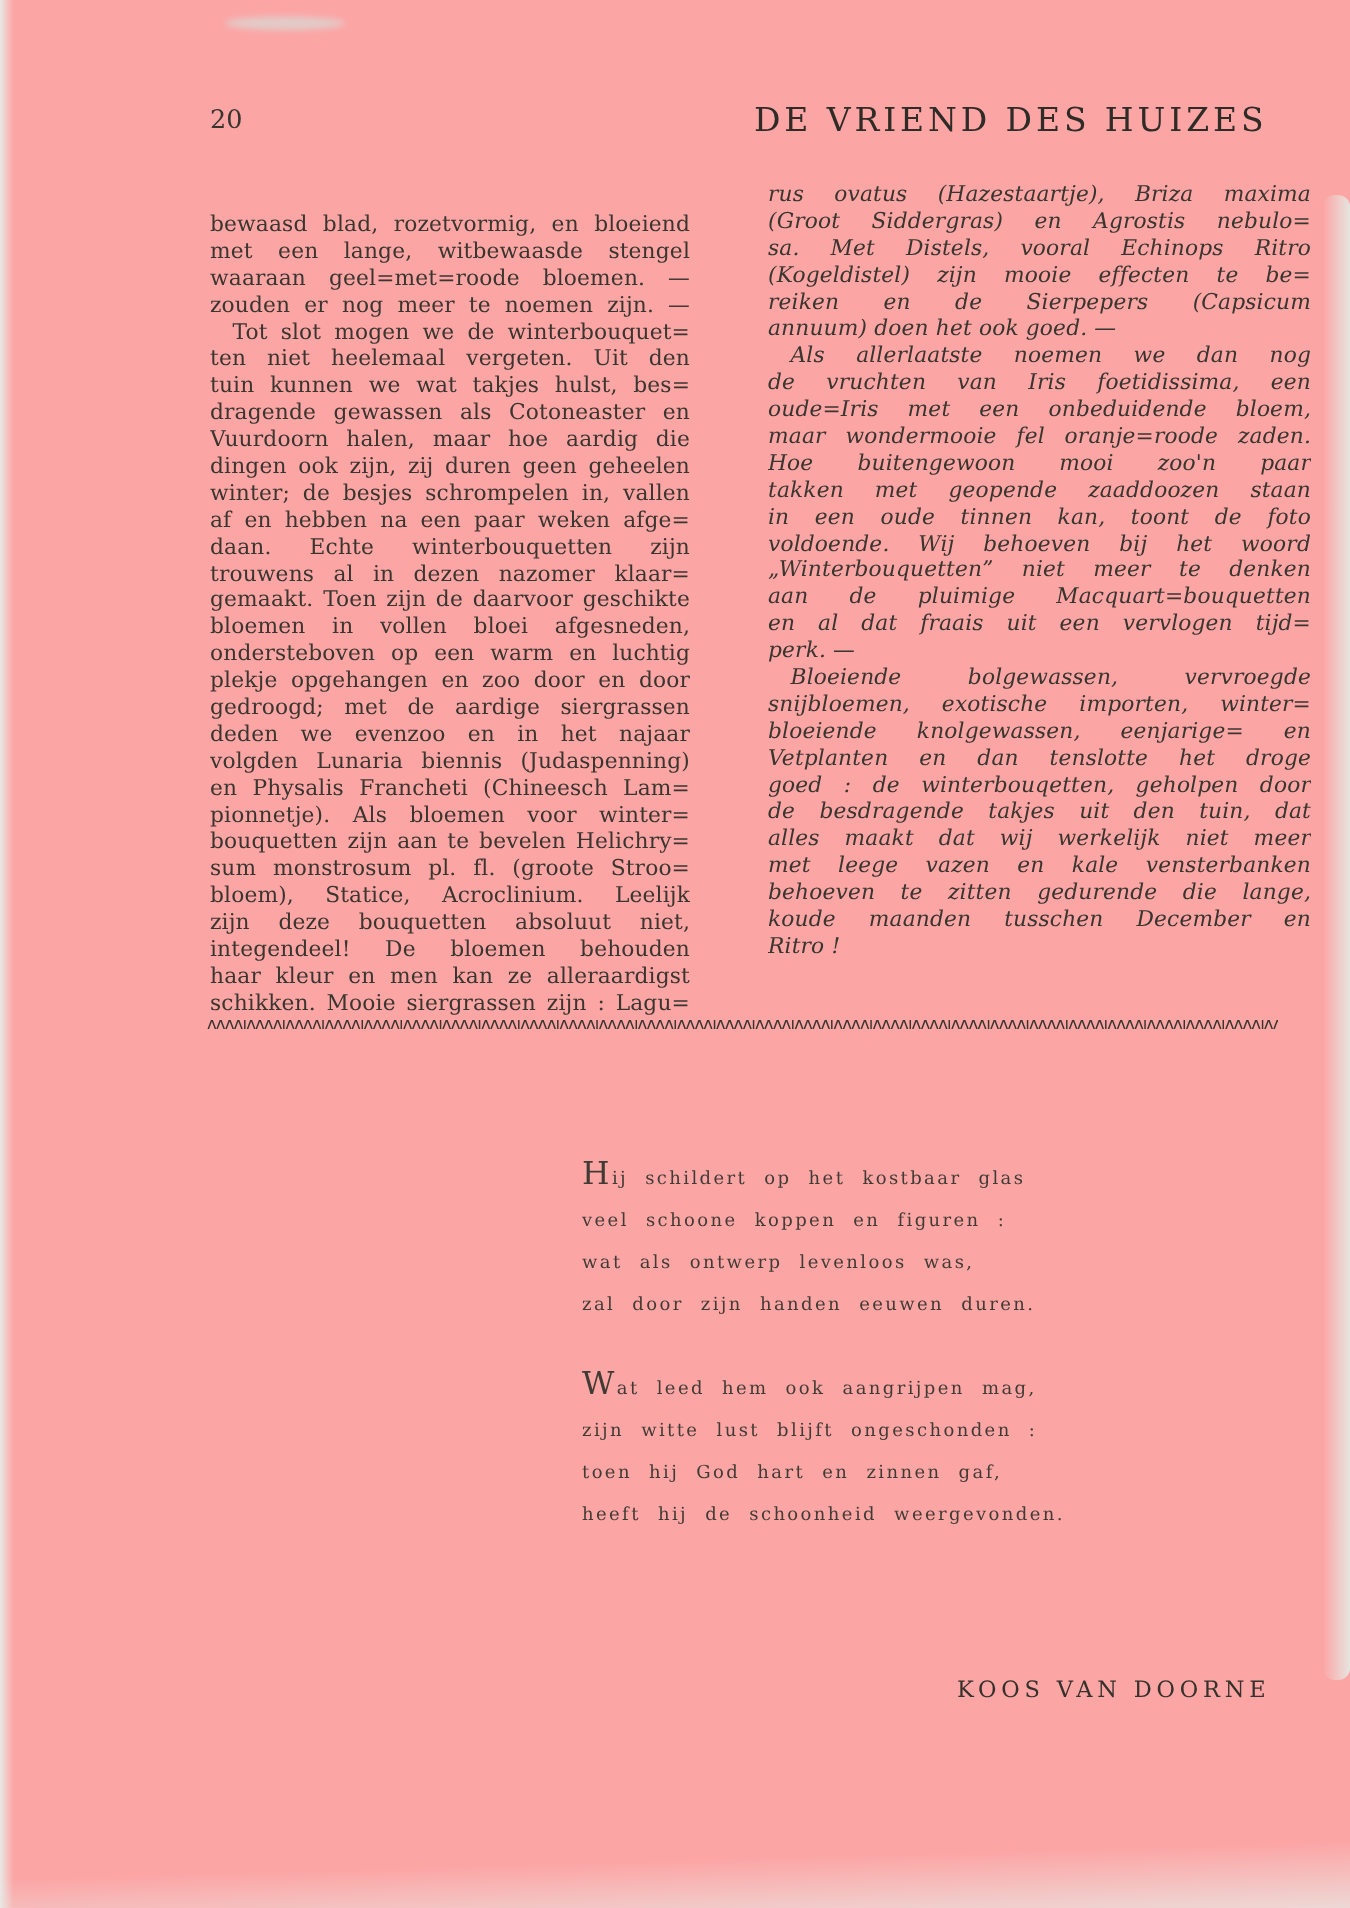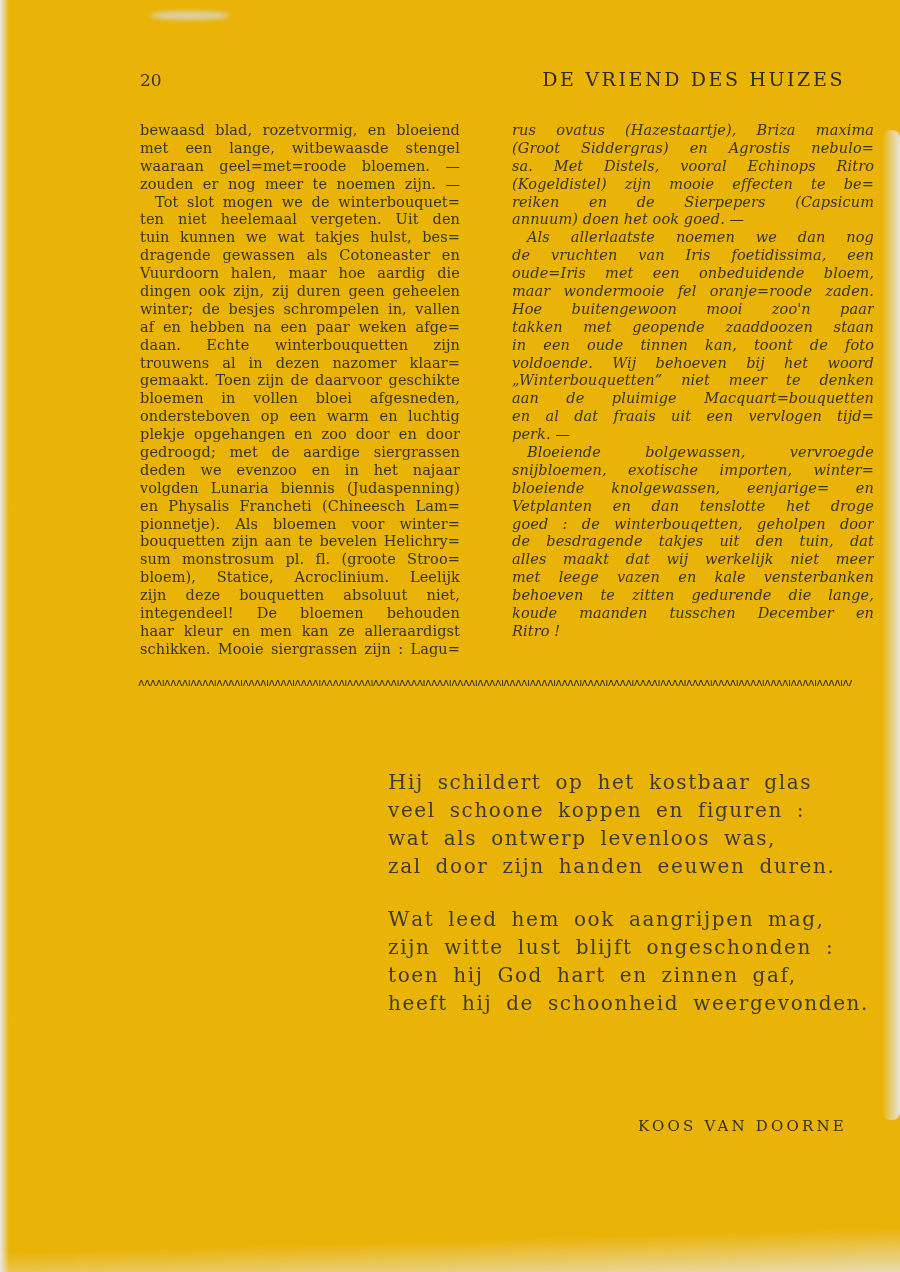--- a/index.html
+++ b/index.html
@@ -1,51 +1,51 @@
 <!DOCTYPE html>
 <html><head>
 <meta charset="utf-8">
 <style>
   html,body { margin:0; padding:0; background:#ffffff; }
   .page {
     position:relative; width:900px; height:1272px;
-    background:#eab308; overflow:hidden;
+    background:#fca5a5; overflow:hidden;
     font-family:"DejaVu Serif", serif; color:#38342e;
   }
   
   .edge-left { position:absolute; left:0; top:0; width:9px; height:1272px;
     background:linear-gradient(to right, #e9e8e4, rgba(250,250,248,0)); }
   .edge-right { position:absolute; right:0; top:130px; width:18px; height:990px;
     background:linear-gradient(to left, #e6e5e1, rgba(250,250,248,0)); border-radius:8px; }
   .edge-bottom { position:absolute; left:-30px; bottom:-26px; width:980px; height:58px;
     background:linear-gradient(to top, #e9e8e4, rgba(250,250,248,0));
     transform:rotate(-1.6deg); }
   .smudge-top { position:absolute; left:150px; top:11px; width:80px; height:9px;
     background:#d9d8d3; border-radius:50%; filter:blur(2px); opacity:.75; }
   
   .page-number { position:absolute; left:140px; top:70px; font-size:17px; }
-  .journal-title { position:absolute; right:55px; top:68px; font-size:19px;
+  .journal-title { position:absolute; right:55px; top:68px; font-size:22px;
     letter-spacing:2.6px; color:#2f2b26; white-space:nowrap; }
   
   .col { position:absolute; top:122px; }
-  .col-left  { left:140px; width:320px; }
+  .col-left  { left:140px; width:320px;margin-top:20px; }
   .col-right { left:512px; width:362px;font-style:italic; }
   .line { font-size:14.5px; line-height:17.9px; height:17.9px; overflow:hidden;
     letter-spacing:0.1px; color:#39352f; }
   .line.j { text-align:justify; }
   .line.j::after { content:""; display:inline-block; width:100%; height:0; }
   .line.i { text-indent:15px; }
   
   .divider { position:absolute; left:138px; top:677px; width:714px; height:13px;
     overflow:hidden; white-space:nowrap; font-family:"DejaVu Sans", sans-serif;
     font-size:11px; line-height:12px; letter-spacing:-0.6px; color:#3a362f; }
   
   .poem { position:absolute; left:388px; top:768px; }
   .stanza { margin-bottom:25px; }
-  .poem-line { font-size:20px; line-height:28px; letter-spacing:1.6px;
+  .poem-line { font-size:12px; line-height:28px; letter-spacing:1.6px;
     word-spacing:6px; color:#403b34; white-space:nowrap; }
   .poem-line.first::first-letter { font-size:21px; }
   
   .signature { position:absolute; left:490px; top:1100px; width:357px;
     text-align:right; font-size:15px; letter-spacing:3.2px; color:#35312b;
     white-space:nowrap;margin-top:17px; }
 </style>
 </head>
 <body>
 

